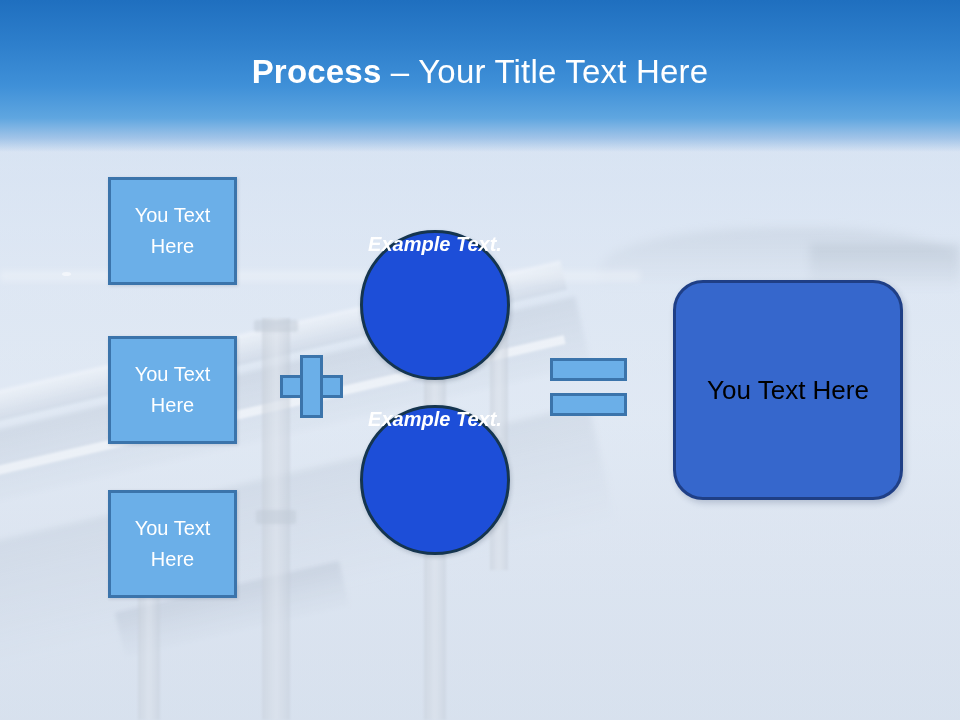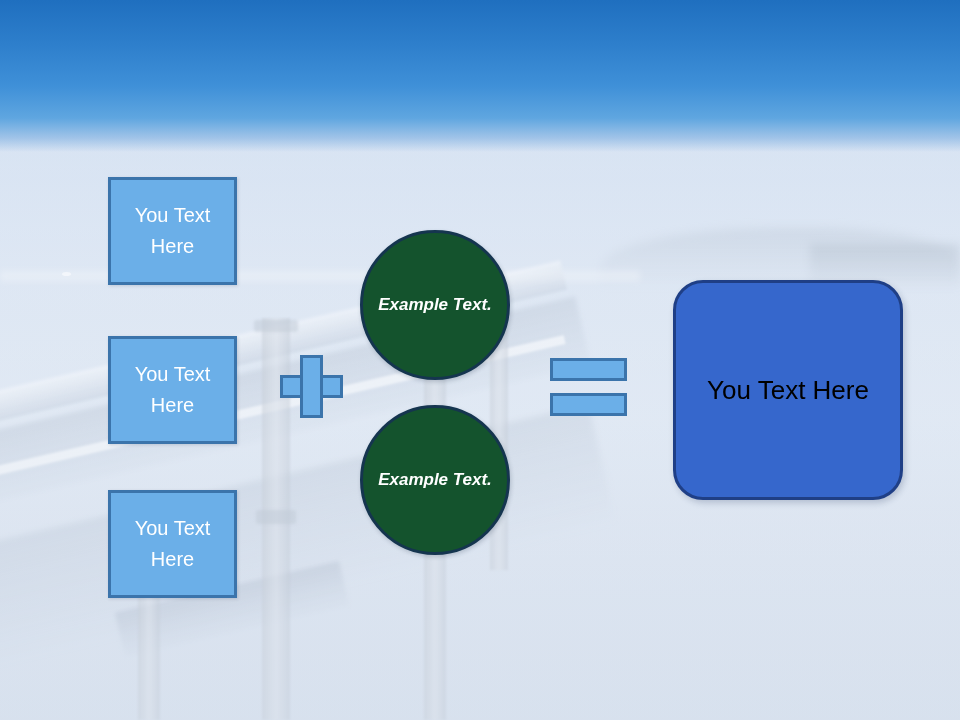--- a/index.html
+++ b/index.html
@@ -182,28 +182,27 @@
     left: 23px; top: 23px; width: 17px; height: 17px;
     background: #6bafe8;
   }
 
   
   .circle-node {
     position: absolute;
     width: 150px; height: 150px;
     box-sizing: border-box;
     border-radius: 50%;
-    background: #14532d;
+    background: #1d4ed8;
     border: 3px solid #15354f;
     display: flex;
-    align-items: center;
     justify-content: center;
     text-align: center;
     color: #ffffff;
-    font-size: 17px;
+    font-size: 20px;
     line-height: 22px;
     font-weight: bold;
     font-style: italic;
     box-shadow: 1px 2px 4px rgba(30,50,75,0.22);
   }
   #circle1 { left: 360px; top: 230px; }
   #circle2 { left: 360px; top: 405px; }
 
   
   .equals-sign {
@@ -265,20 +264,23 @@
     <div class="piling-cap" style="left:418px; top:470px; width:34px; height:10px;"></div>
 
     <div class="piling" style="left:490px; top:330px; width:18px; height:240px;"></div>
 
     <div class="piling" style="left:138px; top:556px; width:22px; height:164px;"></div>
 
     <div class="bg-soft"></div>
   </div>
 
   <div class="header-band"></div>
+  <div class="slide-title">
+    <span class="t-bold">Process</span><span class="t-rest"> – Your Title Text Here</span>
+  </div>
 
   <div id="box1" class="input-box">
     <span>You Text Here</span>
   </div>
   <div id="box2" class="input-box">
     <span>You Text Here</span>
   </div>
   <div id="box3" class="input-box">
     <span>You Text Here</span>
   </div>

